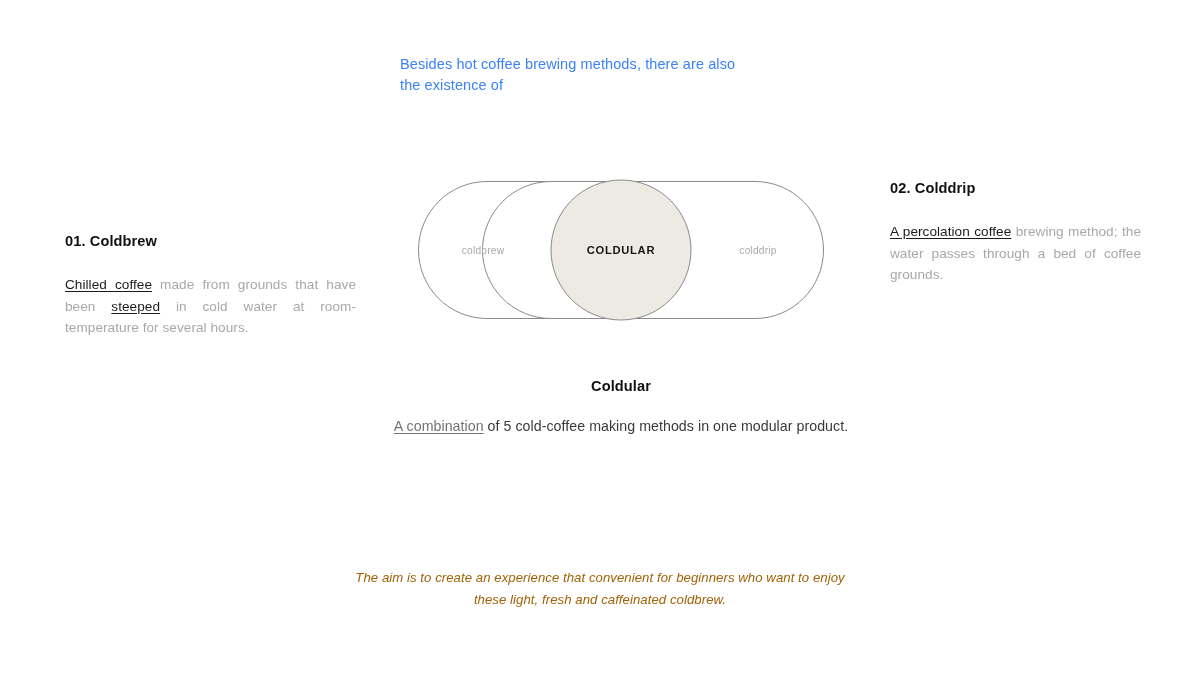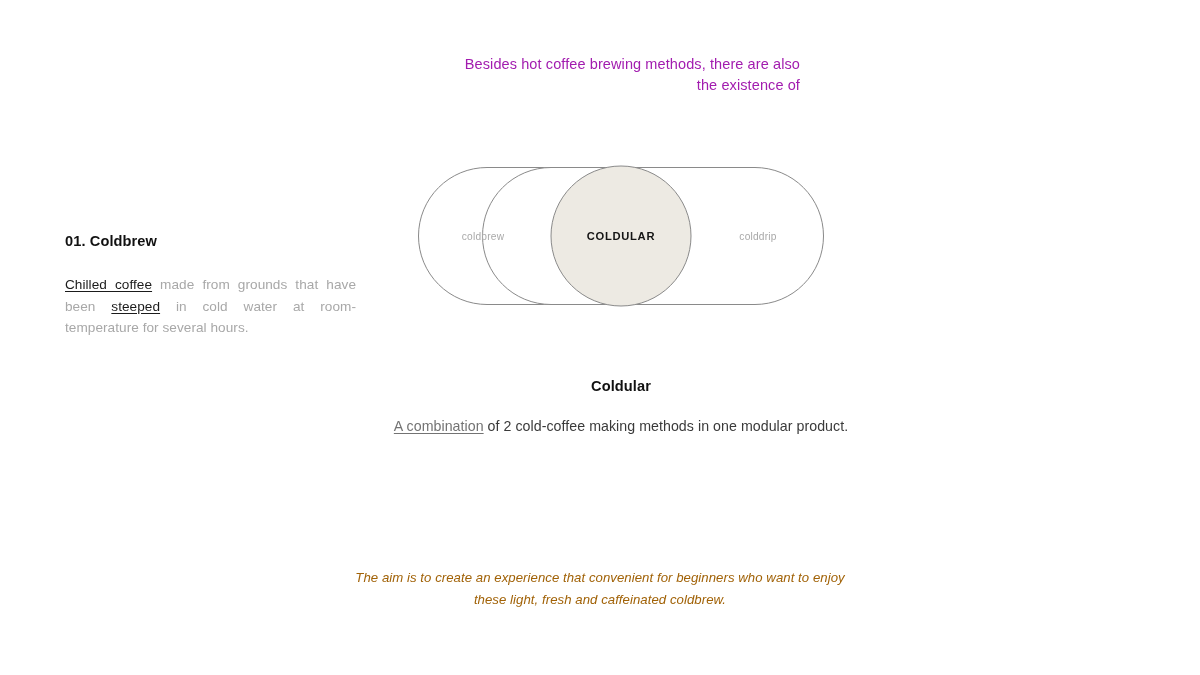--- a/index.html
+++ b/index.html
@@ -21,24 +21,24 @@
     height: 675px;
     background: #ffffff;
   }
 
   
   .header {
     position: absolute;
     left: 400px;
     top: 54px;
     width: 400px;
-    text-align: right;
+    text-align: left;
     font-size: 14.5px;
     line-height: 21px;
-    color: #a21caf;
+    color: #3b82f6;
     letter-spacing: 0.1px;
   }
 
   
   .col {
     position: absolute;
     width: 290px;
   }
   .col-left  { left: 65px;  top: 188px; width: 291px; margin-top: 44px; }
   .col-right { left: 890px; top: 179px; width: 251px; }
@@ -62,21 +62,21 @@
   .col-body .em {
     color: #1b1b1b;
     text-decoration: underline;
     text-underline-offset: 2px;
   }
 
   
   .diagram {
     position: absolute;
     left: 410px;
-    top: 158px;
+    top: 172px;
     width: 422px;
     height: 158px;
   }
   .diagram svg { display: block; }
 
   .lobe {
     fill: #ffffff;
     stroke: #8a8a8a;
     stroke-width: 1;
   }
@@ -150,38 +150,42 @@
     <span>Besides hot coffee brewing methods, there are also</span>
     <br>
     <span>the existence of</span>
   </div>
 
   <div class="col col-left">
     <h3 class="col-title">01. Coldbrew</h3>
     <p class="col-body"><span class="em">Chilled coffee</span><span> made from grounds that have been </span><span class="em">steeped</span><span> in cold water at room-temperature for several hours.</span></p>
   </div>
 
+  <div class="col col-right">
+    <h3 class="col-title">02. Colddrip</h3>
+    <p class="col-body"><span class="em">A percolation coffee</span><span> brewing method; the water passes through a bed of coffee grounds.</span></p>
+  </div>
 
   <div class="diagram">
     <svg width="422" height="158" viewBox="0 0 422 158" xmlns="http://www.w3.org/2000/svg">
 
       <path class="lobe" d="M 77 9.5 L 281 9.5 A 68.5 68.5 0 0 1 281 146.5 L 77 146.5 A 68.5 68.5 0 0 1 77 9.5 Z"></path>
 
       <path class="lobe" d="M 141 9.5 L 345 9.5 A 68.5 68.5 0 0 1 345 146.5 L 141 146.5 A 68.5 68.5 0 0 1 141 9.5 Z"></path>
 
       <circle class="center-circle" cx="211" cy="78" r="70"></circle>
       <text class="venn-label" x="73" y="81.5" text-anchor="middle">coldbrew</text>
       <text class="venn-label" x="348" y="81.5" text-anchor="middle">colddrip</text>
       <text class="venn-label-center" x="211" y="82" text-anchor="middle">COLDULAR</text>
     </svg>
   </div>
 
   <div class="center-block">
     <h3 class="center-title">Coldular</h3>
-    <p class="center-body"><span class="em">A combination</span><span> of 2 cold-coffee making methods in one modular product.</span></p>
+    <p class="center-body"><span class="em">A combination</span><span> of 5 cold-coffee making methods in one modular product.</span></p>
   </div>
 
   <div class="footer">
     <span>The aim is to create an experience that convenient for beginners who want to enjoy</span>
     <br>
     <span>these light, fresh and caffeinated coldbrew.</span>
   </div>
 
 </div>
 

